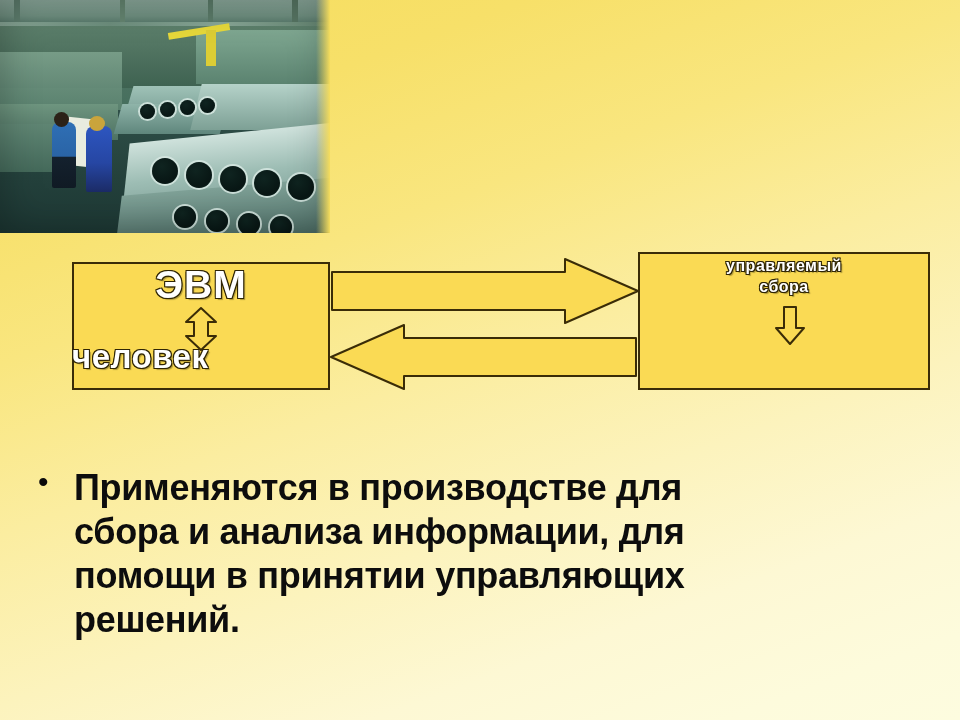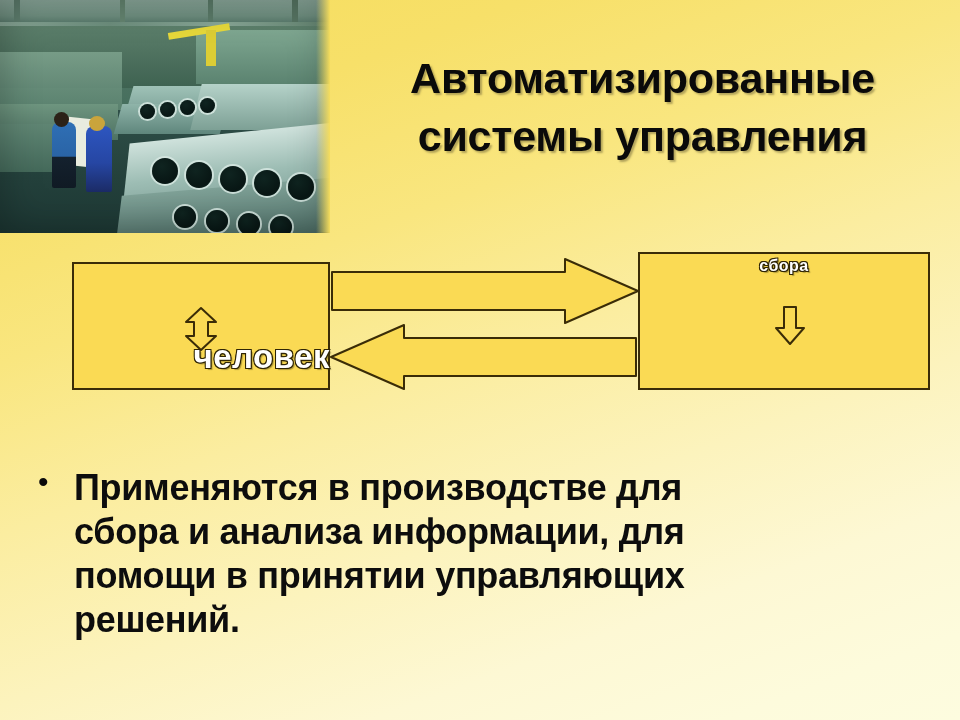--- a/index.html
+++ b/index.html
@@ -188,21 +188,21 @@
   .lbl-evm {
     position: absolute;
     left: 72px; top: 263px; width: 258px;
     text-align: center;
     font-size: 39px;
     letter-spacing: 1px;
   }
   .lbl-chelovek {
     position: absolute;
     left: 72px; top: 338px; width: 258px;
-    text-align: right;
+    text-align: left;
     font-size: 33px;
     letter-spacing: 0.5px;
   }
   .lbl-obj {
     position: absolute;
     left: 638px; top: 256px; width: 292px;
     text-align: center;
     font-size: 16px;
     line-height: 1.3;
     letter-spacing: .5px;
@@ -291,24 +291,20 @@
     <div class="ph-layer ph-paper"></div>
     <div class="ph-layer ph-worker-a"></div>
     <div class="ph-layer ph-worker-a-head"></div>
     <div class="ph-layer ph-worker-b"></div>
     <div class="ph-layer ph-worker-b-head"></div>
 
     <div class="ph-layer ph-vign"></div>
     <div class="ph-layer ph-edge-fade"></div>
   </div>
 
-  <div class="title">
-    <div>Автоматизированные</div>
-    <div>системы управления</div>
-  </div>
 
   <div class="dbox box-left"></div>
   <div class="dbox box-right"></div>
 
   <svg class="diagram" viewBox="0 0 960 720">
 
     <g>
       <polygon points="201,308 216,322 208,322 208,336 216,336 201,350 186,336 194,336 194,322 186,322" fill="#fada54" stroke="#3a2c07" stroke-width="2" stroke-linejoin="round"></polygon>
     </g>
 
@@ -318,23 +314,25 @@
 
     <g>
       <polygon points="332,272 565,272 565,259 638,291 565,323 565,310 332,310" fill="#fada54" stroke="#3a2c07" stroke-width="2" stroke-linejoin="round"></polygon>
     </g>
 
     <g>
       <polygon points="636,338 404,338 404,325 331,357 404,389 404,376 636,376" fill="#fada54" stroke="#3a2c07" stroke-width="2" stroke-linejoin="round"></polygon>
     </g>
   </svg>
 
+  <div class="lbl-evm outlined">ЭВМ</div>
   <div class="lbl-chelovek outlined">человек</div>
 
   <div class="lbl-obj">
+    <div class="outlined">управляемый</div>
     <div class="outlined">сбора</div>
   </div>
 
   <div class="lbl-coll">
   </div>
 
   <div class="bullet-row">
     <div class="bullet-dot">•</div>
     <div class="bullet-text">Применяются в производстве для сбора и анализа информации, для помощи в принятии управляющих решений.</div>
   </div>

